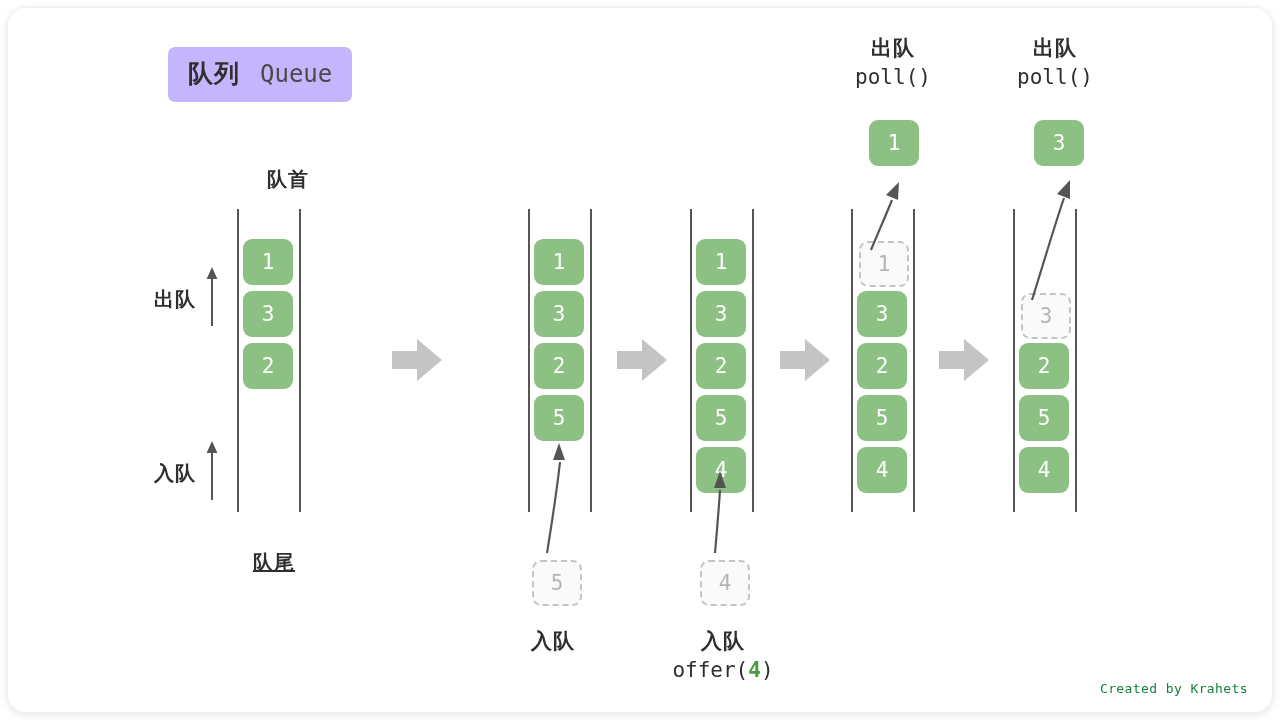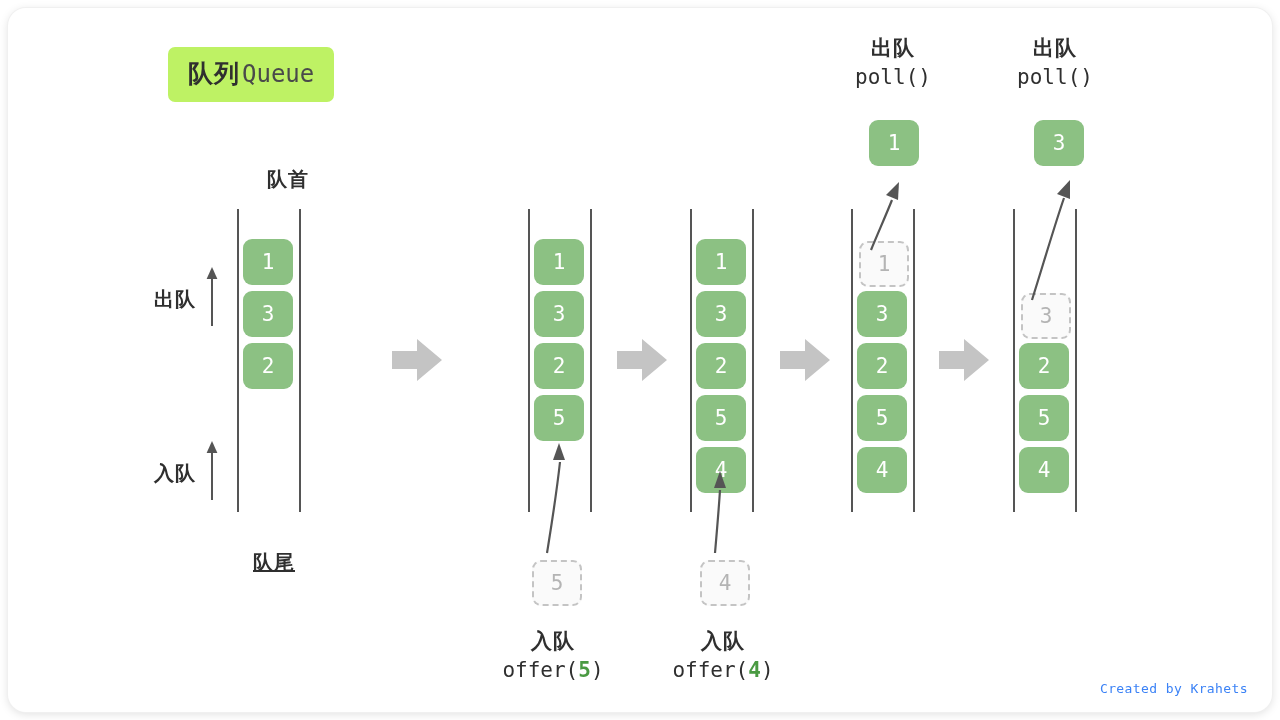--- a/index.html
+++ b/index.html
@@ -10,22 +10,22 @@
     background:#ffffff;border-radius:18px;
     box-shadow:0 0 0 1px #f0f0f0, 0 2px 10px rgba(0,0,0,.13);
   }
   #stage{position:absolute;left:0;top:0;width:1264px;height:704px;}
 
   .abs{position:absolute;}
 
   
   #title-badge{
     left:160px;top:39px;padding:10px 20px 12px 20px;
-    background:#bef264;border-radius:7px;
-    display:flex;align-items:baseline;gap:2px;white-space:nowrap;
+    background:#c4b5fd;border-radius:7px;
+    display:flex;align-items:baseline;gap:20px;white-space:nowrap;
   }
   #title-badge .cn{font-size:25px;font-weight:bold;color:#2f2f2f;letter-spacing:1px;}
   #title-badge .en{font-family:"DejaVu Sans Mono","Liberation Mono",monospace;font-size:24px;color:#4a4a4a;}
 
   
   .hdr-label{
     font-size:20px;font-weight:bold;color:#2f2f2f;letter-spacing:1px;
     white-space:nowrap;text-align:center;
   }
 
@@ -69,21 +69,21 @@
   .op-caption .l2{
     font-family:"DejaVu Sans Mono","Liberation Mono",monospace;
     font-size:21px;color:#2f2f2f;text-align:center;
   }
   .op-caption .l2 .num{color:#4a9a42;font-weight:bold;}
 
   
   #credit{
     right:24px;bottom:16px;
     font-family:"DejaVu Sans Mono","Liberation Mono",monospace;
-    font-size:13px;color:#3b82f6;letter-spacing:.4px;white-space:nowrap;
+    font-size:13px;color:#15803d;letter-spacing:.4px;white-space:nowrap;
   }
 
   svg.ov{position:absolute;left:0;top:0;width:1264px;height:704px;pointer-events:none;}
 </style>
 </head>
 <body>
 
 <div id="card">
   <div id="stage">
 
@@ -128,21 +128,20 @@
       <div class="abs rail" style="left:0px;top:0px;height:303px;"></div>
       <div class="abs rail" style="left:62px;top:0px;height:303px;"></div>
       <div class="cell" style="left:6px;top:30px;">1</div>
       <div class="cell" style="left:6px;top:82px;">3</div>
       <div class="cell" style="left:6px;top:134px;">2</div>
       <div class="cell" style="left:6px;top:186px;">5</div>
     </div>
     <div class="ghost-free" style="left:524px;top:552px;">5</div>
     <div class="abs op-caption" style="left:455px;top:618px;width:180px;">
       <div class="l1">入队</div>
-      <div class="l2"><span>offer(</span><span class="num">5</span><span>)</span></div>
     </div>
 
     <div class="abs" style="left:682px;top:201px;">
       <div class="abs rail" style="left:0px;top:0px;height:303px;"></div>
       <div class="abs rail" style="left:62px;top:0px;height:303px;"></div>
       <div class="cell" style="left:6px;top:30px;">1</div>
       <div class="cell" style="left:6px;top:82px;">3</div>
       <div class="cell" style="left:6px;top:134px;">2</div>
       <div class="cell" style="left:6px;top:186px;">5</div>
       <div class="cell" style="left:6px;top:238px;">4</div>

